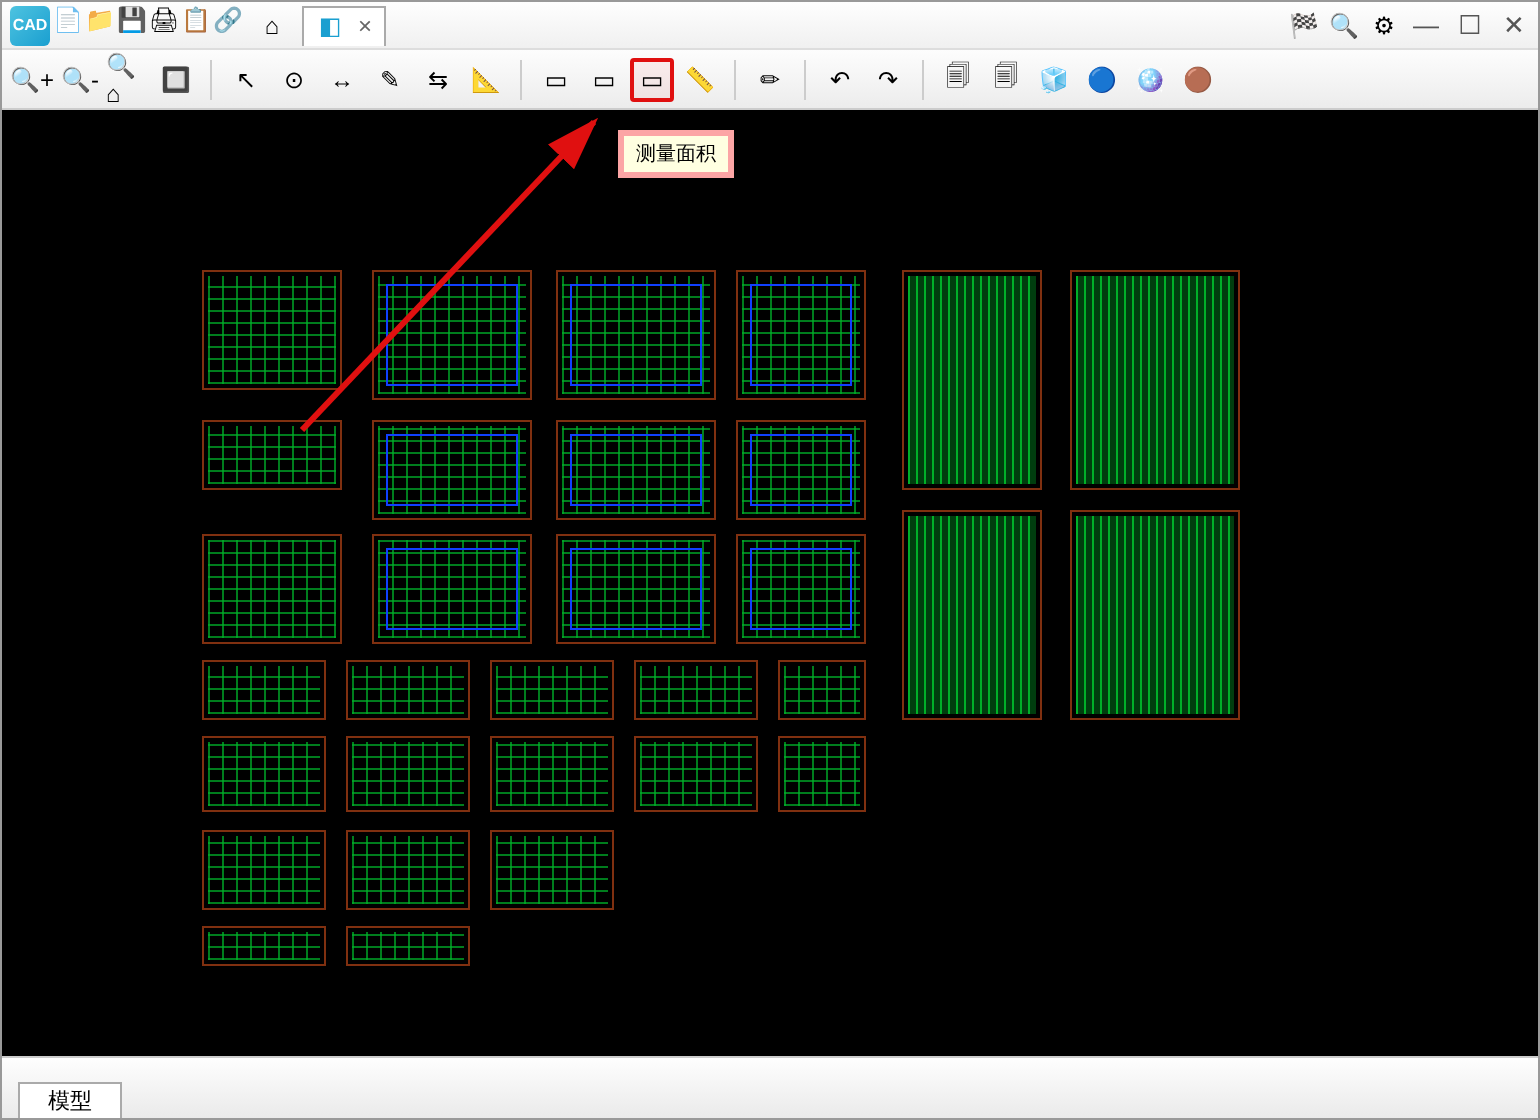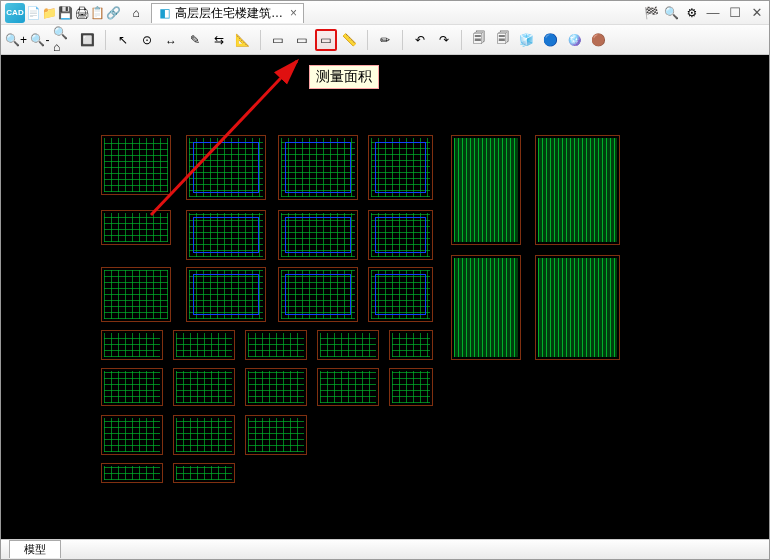--- a/index.html
+++ b/index.html
@@ -1,32 +1,32 @@
 <!DOCTYPE html>
 <html><head>
 <meta charset="utf-8">
 <style>
   * { box-sizing: border-box; margin: 0; padding: 0; }
   html, body { width: 770px; height: 560px; font-family: "Microsoft YaHei", Arial, sans-serif; font-size: 12px; background: #ccc; }
   .window { width: 770px; height: 560px; background: #fff; display: flex; flex-direction: column; border: 1px solid #999; }
   .titlebar { height: 24px; background: linear-gradient(#fefefe,#f0f0f0); display: flex; align-items: center; padding: 0 4px; border-bottom: 1px solid #ddd; }
-  .titlebar .left { display: flex; align-items: center; gap: 2px; flex: 1; }
+  .titlebar .left { display: flex; align-items: flex-start; gap: 2px; flex: 1; }
   .titlebar .right { display: flex; align-items: center; gap: 6px; }
   .tab-home, .tab-file { display: flex; align-items: center; height: 20px; padding: 0 6px; gap: 3px; }
   .tab-file { background: #fff; border: 1px solid #aaa; border-bottom: none; }
   .tab-close { color: #666; margin-left: 4px; cursor: pointer; }
   .app-icon { width: 20px; height: 20px; background: linear-gradient(135deg,#4ec3e0,#1a9fd0); border-radius: 3px; display: flex; align-items: center; justify-content: center; color: #fff; font-size: 8px; font-weight: bold; }
   .tico { width: 14px; height: 14px; display: inline-flex; align-items: center; justify-content: center; font-size: 12px; }
   .toolbar { height: 30px; background: linear-gradient(#fdfdfd,#ececec); border-bottom: 1px solid #ccc; display: flex; align-items: center; padding: 0 4px; gap: 2px; }
   .tbtn { width: 22px; height: 22px; display: flex; align-items: center; justify-content: center; cursor: pointer; border-radius: 2px; }
   .sep { width: 1px; height: 20px; background: #ccc; margin: 0 4px; }
   .highlight-box { border: 2px solid #e01010; background: rgba(255,0,0,0.05); }
-  .tooltip { position: absolute; background: #ffffe1; border: 1px solid #fca5a5; padding: 2px 6px; font-size: 14px; white-space: nowrap; z-index: 50; }
+  .tooltip { position: absolute; background: #ffffe1; border: 3px solid #fca5a5; padding: 2px 6px; font-size: 10px; white-space: nowrap; z-index: 50; }
   .canvas-area { flex: 1; background: #000; position: relative; overflow: hidden; }
-  .statusbar { height: 20px; background: linear-gradient(#fefefe,#eaeaea); border-top: 1px solid #ccc; display: flex; align-items: flex-start; padding: 0 8px; font-size: 11px; }
+  .statusbar { height: 31px; background: linear-gradient(#fefefe,#eaeaea); border-top: 1px solid #ccc; display: flex; align-items: flex-end; padding: 0 8px; font-size: 11px; }
   .statusbar .tabbtn { background: #fff; border: 1px solid #aaa; border-bottom: none; padding: 1px 14px; margin-right: auto; }
   .statusbar .sright { margin-left: auto; }
   .statusbar a { color: #0044cc; text-decoration: underline; }
   
   .sheet { position: absolute; border: 1px solid #803010; background: #000; overflow: hidden; }
   .sheet::before { content:""; position:absolute; inset:2px; background:
     repeating-linear-gradient(0deg, rgba(0,255,60,.7) 0 1px, transparent 1px 6px),
     repeating-linear-gradient(90deg, rgba(0,255,60,.7) 0 1px, transparent 1px 7px);
     opacity:.7; }
   .sheet.blue::after { content:""; position:absolute; inset:6px; border:1px solid #1040ff; }
@@ -49,21 +49,20 @@
       <span class="tico">📁</span>
       <span class="tico">💾</span>
       <span class="tico">🖨</span>
       <span class="tico">📋</span>
       <span class="tico">🔗</span>
       <div class="tab-home">
         <span class="tico">⌂</span>
       </div>
       <div class="tab-file">
         <span class="tico" style="color:#1a9fd0">◧</span>
-        <span>高层层住宅楼建筑…</span>
         <span class="tab-close">×</span>
       </div>
     </div>
     <div class="right">
       <span class="tico">🏁</span>
       <span class="tico">🔍</span>
       <span class="tico">⚙</span>
       <span class="winbtn">—</span>
       <span class="winbtn">☐</span>
       <span class="winbtn">✕</span>

